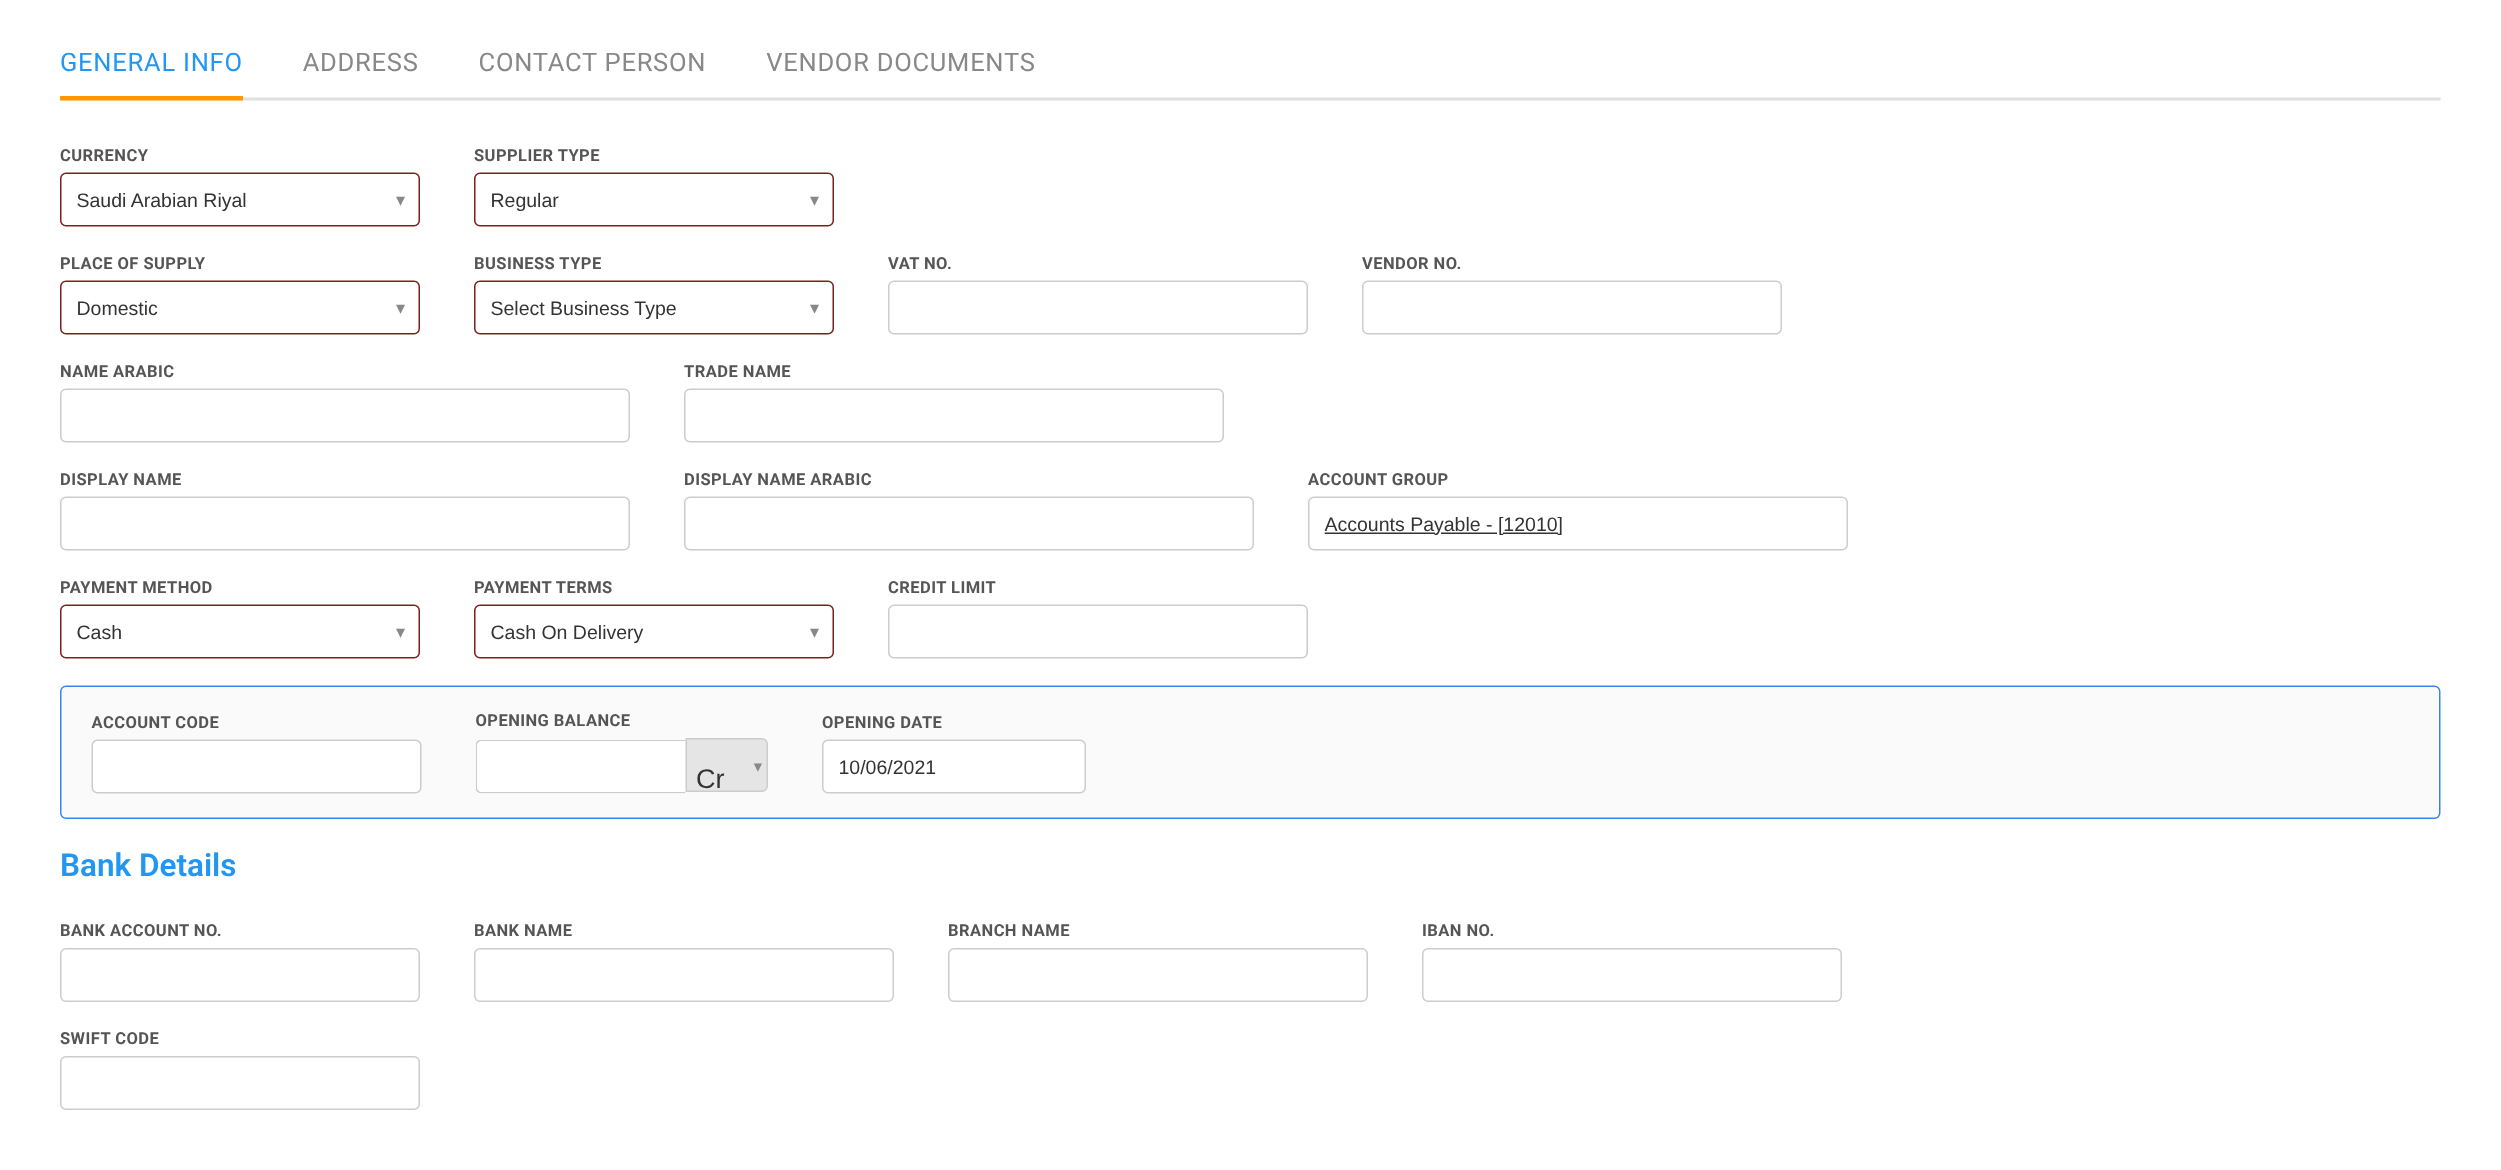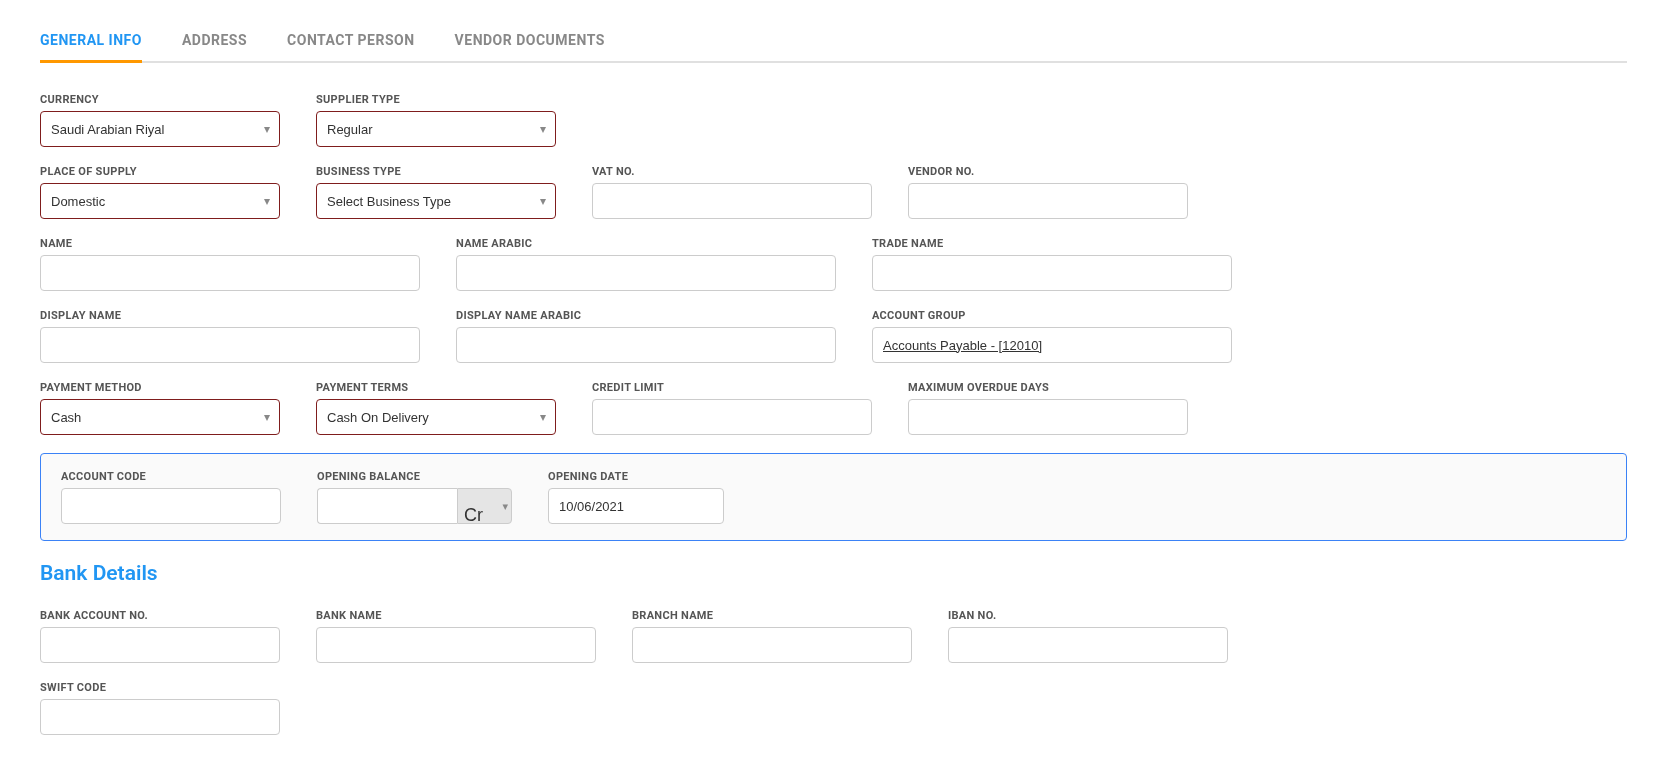--- a/index.html
+++ b/index.html
@@ -16,22 +16,22 @@
     
     .tabs {
       display: flex;
       gap: 40px;
       border-bottom: 2px solid #e0e0e0;
       margin-bottom: 30px;
     }
     .tab {
       padding: 12px 0;
       cursor: pointer;
-      font-size: 14px;
-      font-weight: 700;
+      font-size: 17px;
+      font-weight: 400;
       letter-spacing: 0.5px;
       color: #888;
       border-bottom: 3px solid transparent;
       margin-bottom: -2px;
     }
     .tab.active {
       color: #2196F3;
       border-bottom: 3px solid #FF9800;
     }
     
@@ -207,24 +207,20 @@
         <input type="text" class="w-280" style="">
       </div>
       <div class="form-group">
         <label>VENDOR NO.</label>
         <input type="text" class="w-280" style="">
       </div>
     </div>
 
     <div class="form-row">
       <div class="form-group">
-        <label>NAME</label>
-        <input type="text" style="width: 380px;">
-      </div>
-      <div class="form-group">
         <label>NAME ARABIC</label>
         <input type="text" style="width: 380px;">
       </div>
       <div class="form-group">
         <label>TRADE NAME</label>
         <input type="text" style="width: 360px;">
       </div>
     </div>
 
     <div class="form-row">
@@ -254,24 +250,20 @@
       <div class="form-group">
         <label>PAYMENT TERMS</label>
         <div class="select-wrapper w-240">
           <select class="w-240">
             <option>Cash On Delivery</option>
           </select>
         </div>
       </div>
       <div class="form-group">
         <label>CREDIT LIMIT</label>
-        <input type="text" style="width: 280px;">
-      </div>
-      <div class="form-group">
-        <label>MAXIMUM OVERDUE DAYS</label>
         <input type="text" style="width: 280px;">
       </div>
     </div>
 
     <div class="grouped-box">
       <div class="form-row">
         <div class="form-group">
           <label>ACCOUNT CODE</label>
           <input type="text" style="width: 220px;">
         </div>

